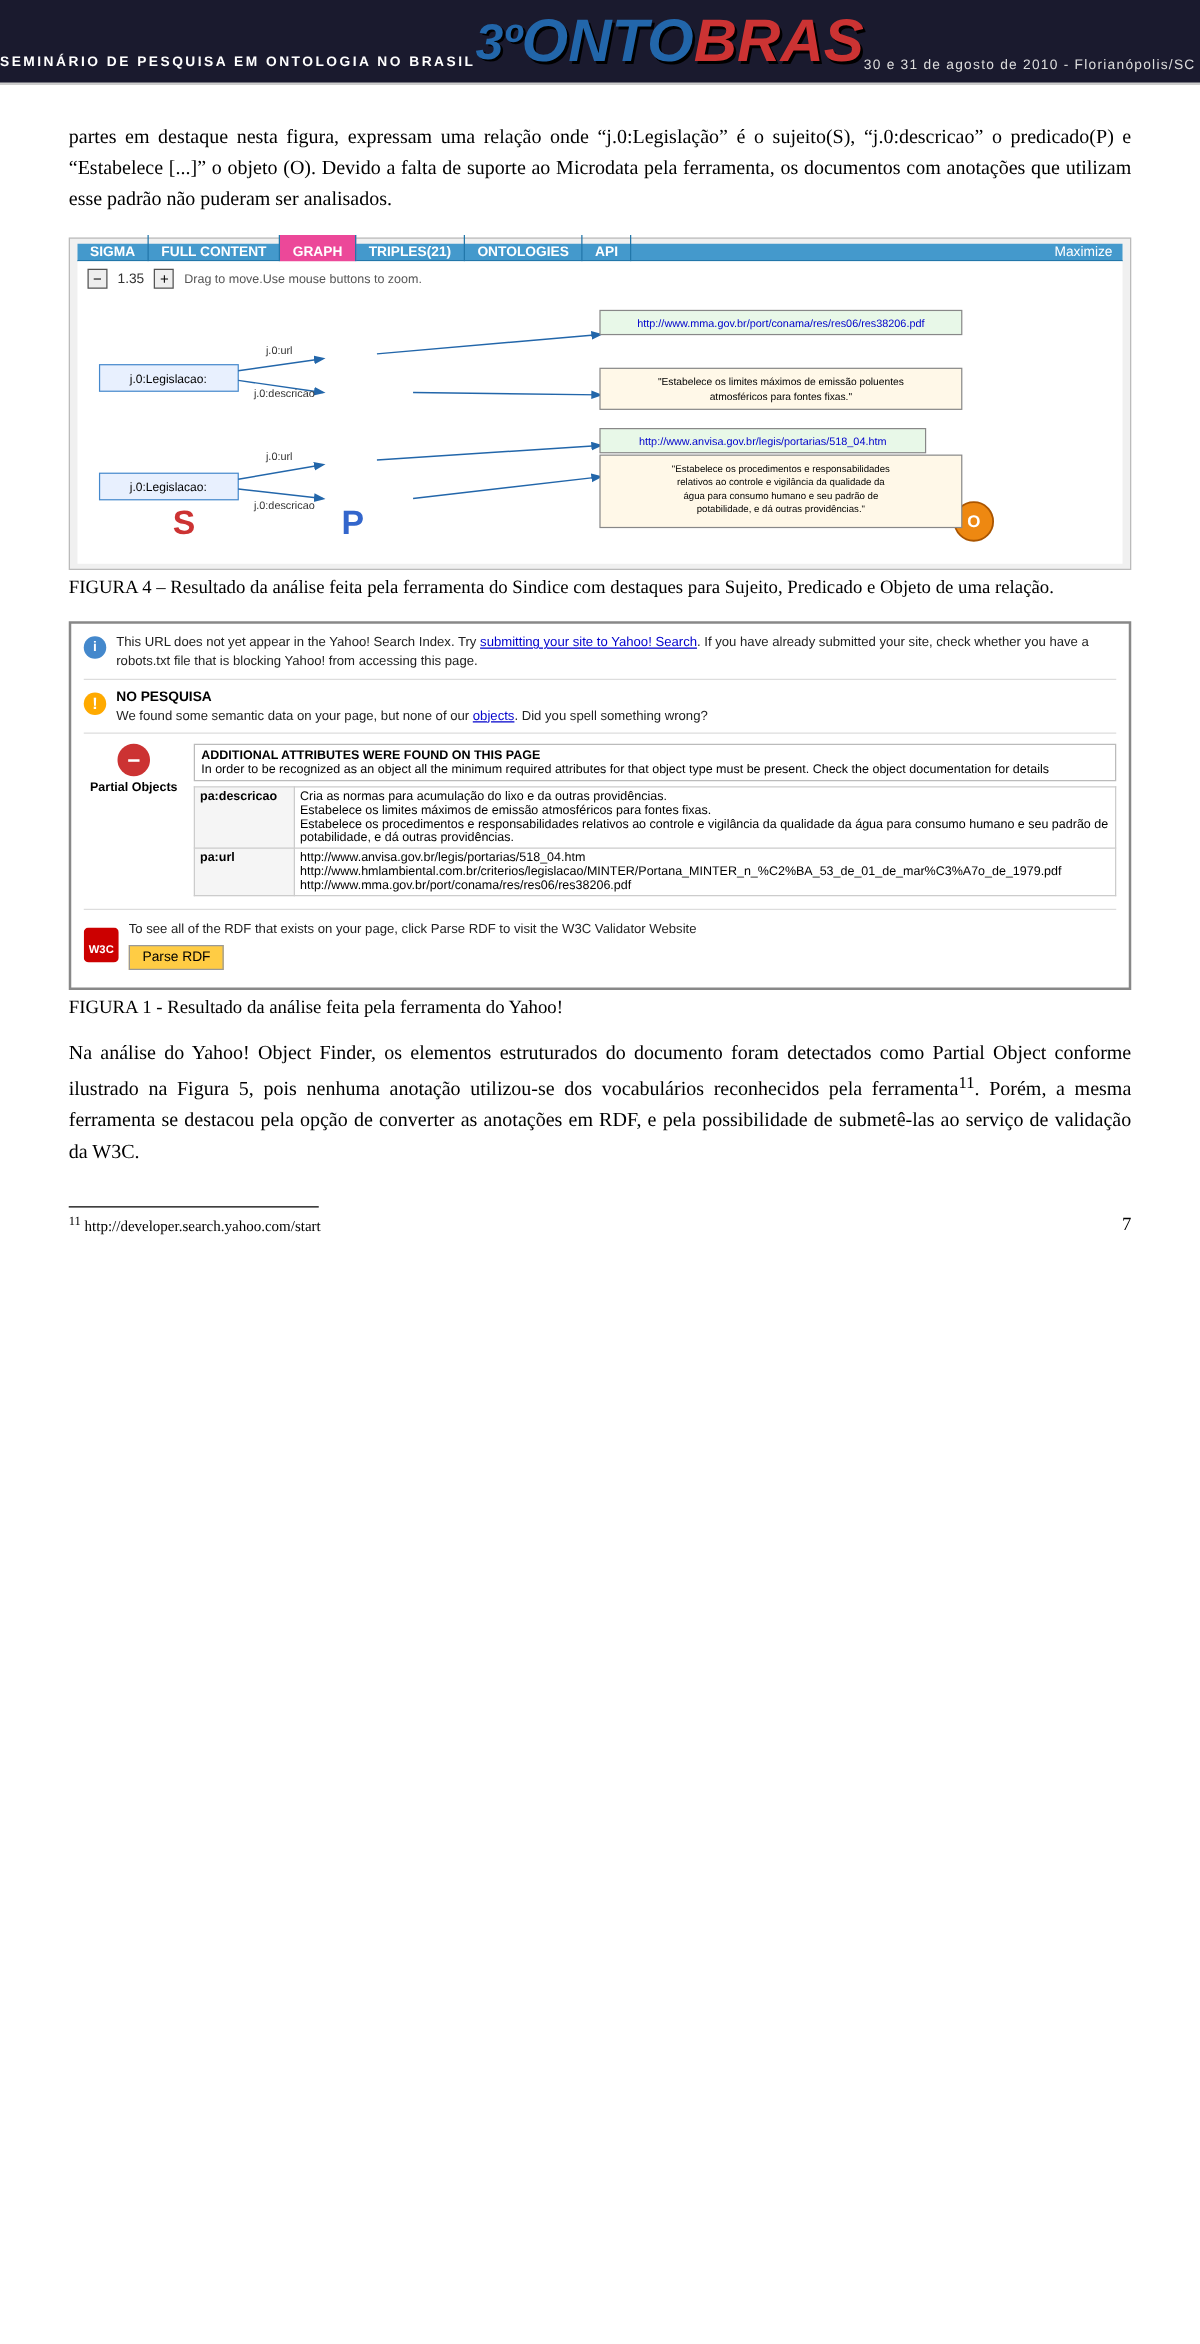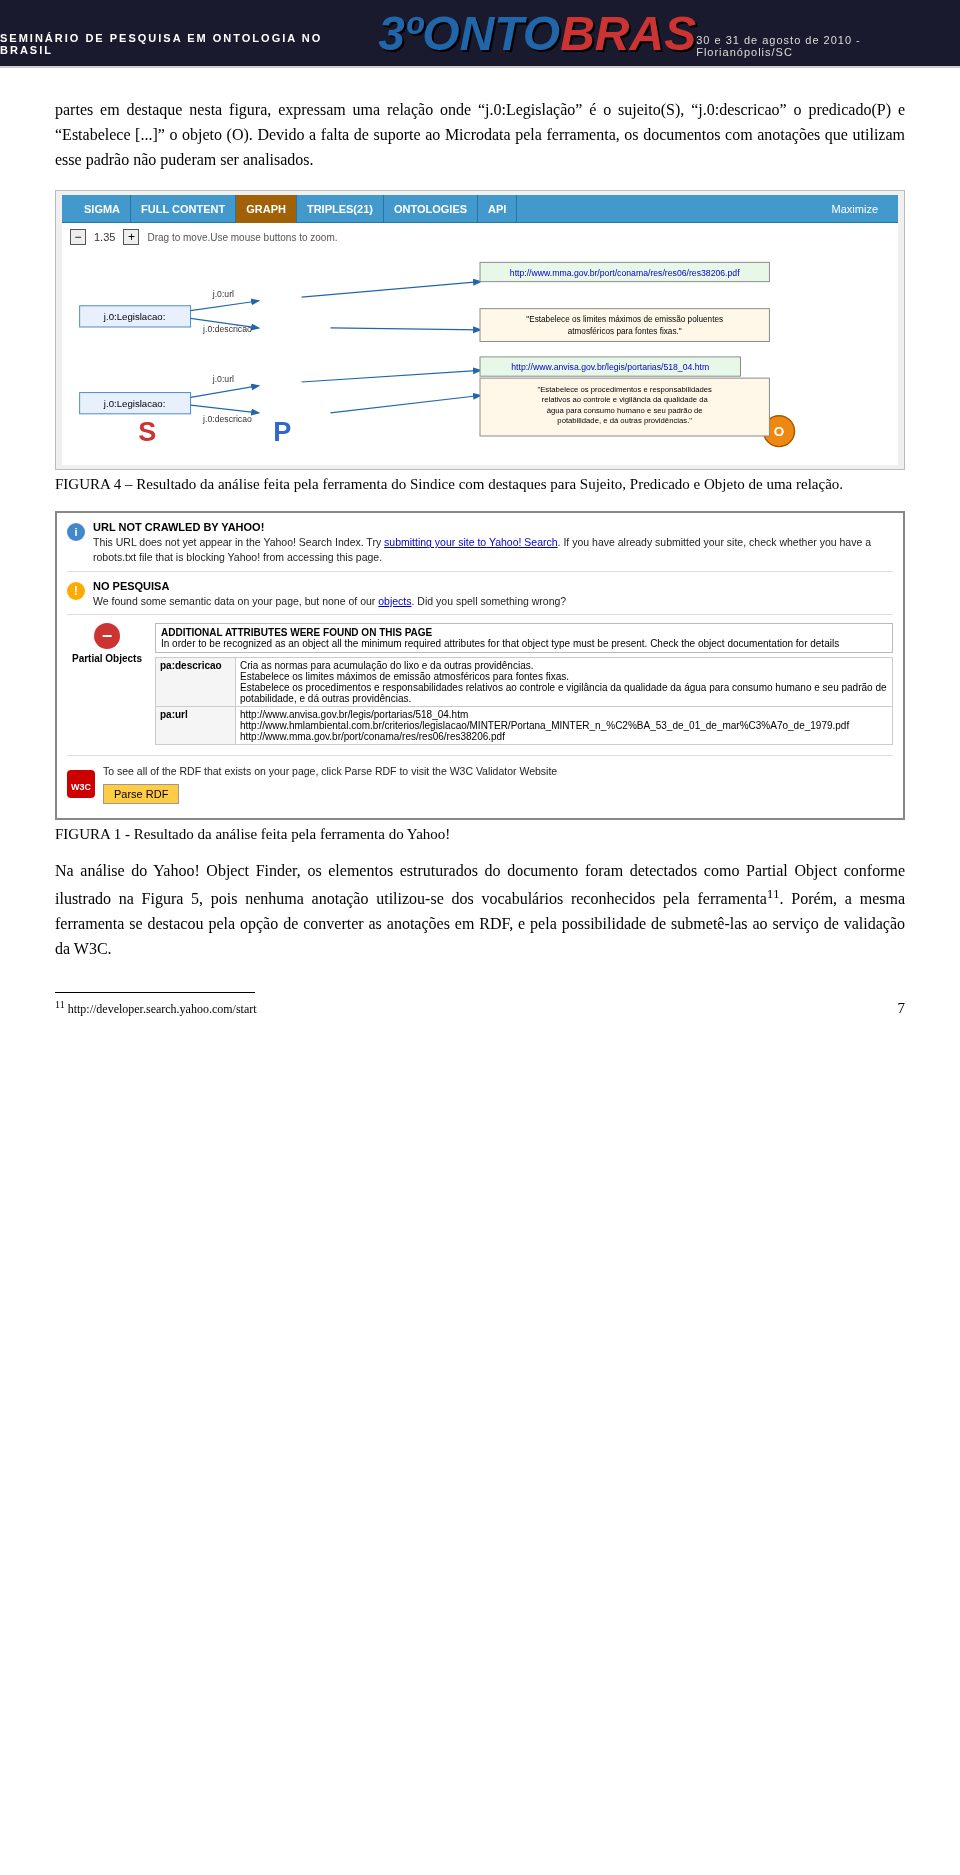--- a/index.html
+++ b/index.html
@@ -31,21 +31,21 @@
       letter-spacing: 2px;
       text-transform: uppercase;
       margin-bottom: 2px;
     }
     .banner-logo {
       display: flex;
       align-items: center;
       gap: 0;
     }
     .logo-3rd {
-      font-size: 48px;
+      font-size: 40px;
       font-weight: 900;
       font-style: italic;
       color: #2266aa;
       font-family: Impact, Arial Black, sans-serif;
       text-shadow: 2px 2px 0 #000;
       line-height: 1;
     }
     .logo-onto {
       font-size: 48px;
       font-weight: 900;
@@ -95,37 +95,37 @@
       margin: 18px 0 6px 0;
       min-height: 260px;
       position: relative;
     }
 
     .sindice-toolbar {
       display: flex;
       align-items: center;
       background: #4499cc;
       border-bottom: 1px solid #2277aa;
-      padding: 12px;
-      height: 28px;
+      padding: 0;
+      height: 14px;
     }
     .sindice-tab {
       font-size: 11px;
       font-family: Arial, sans-serif;
       font-weight: bold;
       color: #fff;
       padding: 0 10px;
       height: 28px;
       line-height: 28px;
       border-right: 1px solid #2277aa;
       cursor: pointer;
       background: transparent;
     }
     .sindice-tab.active {
-      background: #a16207;
+      background: #ec4899;
     }
     .sindice-maximize {
       margin-left: auto;
       font-size: 11px;
       color: #fff;
       padding: 0 8px;
       font-family: Arial, sans-serif;
     }
 
     .sindice-body {
@@ -423,21 +423,20 @@
 
   <p class="figure-caption">
     FIGURA 4 – Resultado da análise feita pela ferramenta do Sindice com destaques para Sujeito, Predicado e Objeto de uma relação.
   </p>
 
   <div class="yahoo-figure">
 
     <div class="yahoo-info-row">
       <div class="yahoo-icon-info">i</div>
       <div>
-        <div class="yahoo-info-title">URL NOT CRAWLED BY YAHOO!</div>
         <div class="yahoo-info-text">
           This URL does not yet appear in the Yahoo! Search Index. Try <span class="yahoo-info-link">submitting your site to Yahoo! Search</span>. If you have already submitted your site, check whether you have a robots.txt file that is blocking Yahoo! from accessing this page.
         </div>
       </div>
     </div>
 
     <div class="yahoo-warning-row">
       <div class="yahoo-icon-warning">!</div>
       <div>
         <div class="yahoo-info-title">NO PESQUISA</div>

